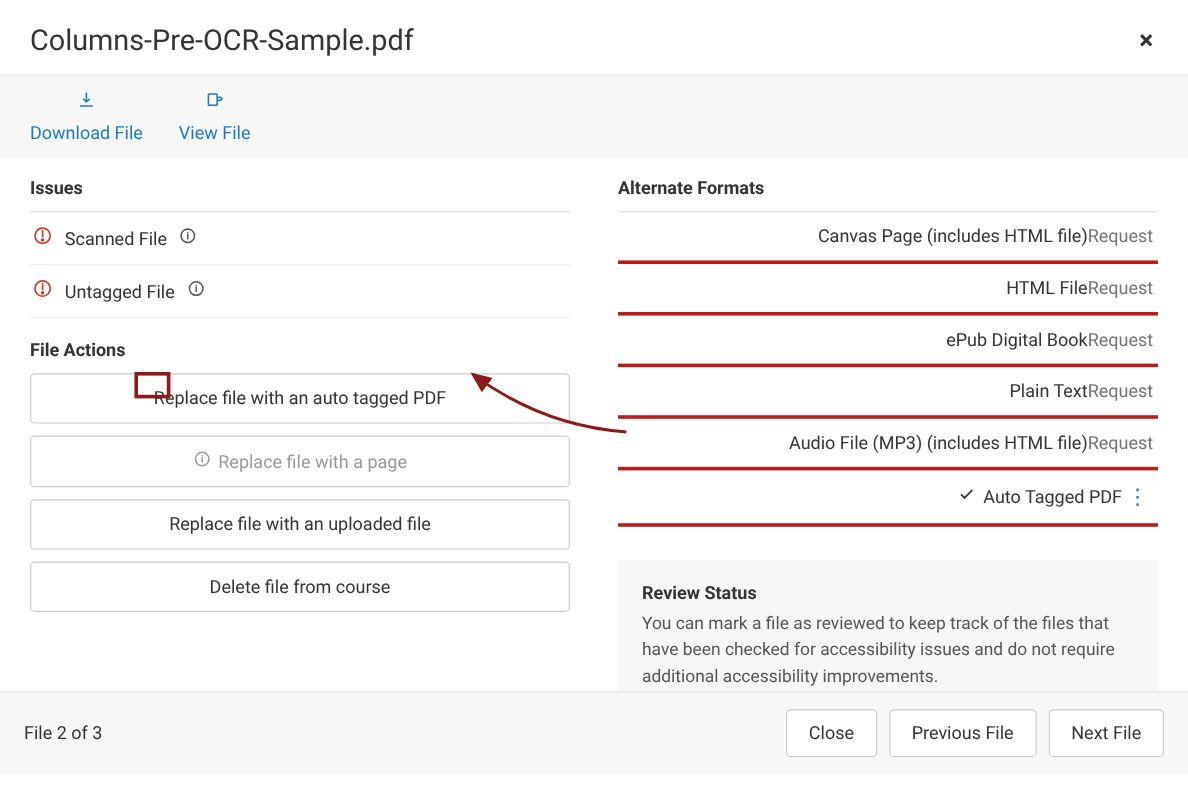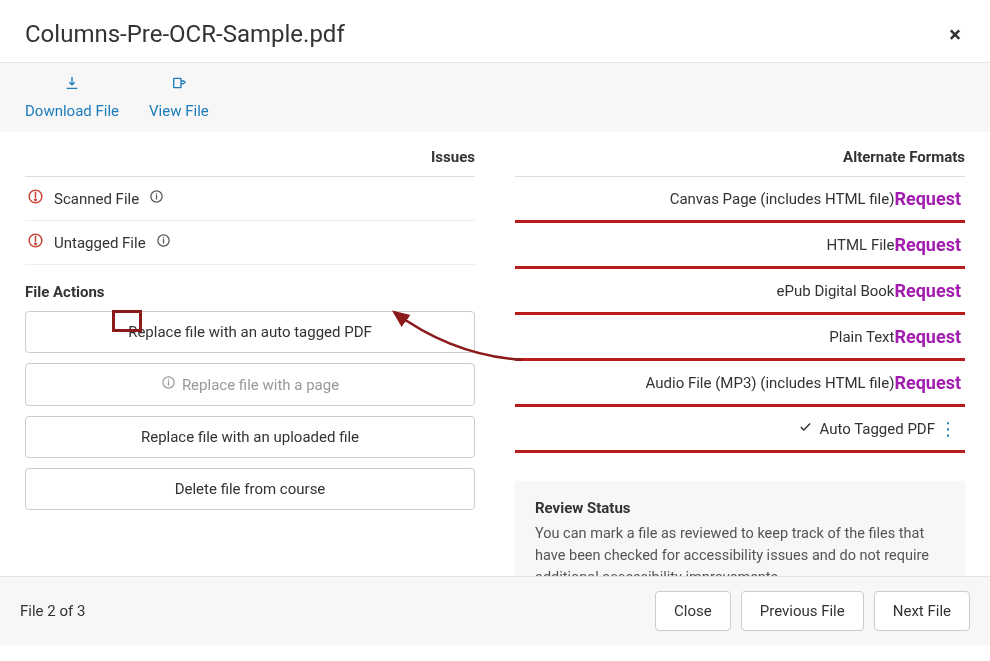--- a/index.html
+++ b/index.html
@@ -54,21 +54,20 @@
 }
 .col {}
 .col-left { width: 450px; }
 .col-right { flex: 1; }
 .section-title {
   font-weight: 700;
   color: #333;
   font-size: 15px;
   padding: 8px 0 10px 0;
   border-bottom: 1px solid #ddd;
-  text-align: right;
 }
 .issue-row {
   display: flex;
   align-items: center;
   gap: 10px;
   padding: 11px 2px;
   border-bottom: 1px solid #eee;
   font-size: 15px;
 }
 .issue-row .warn-icon svg { width: 17px; height: 17px; }
@@ -106,24 +105,23 @@
 .action-btn-wrap { position: relative; }
 .alt-row {
   display: flex;
   justify-content: flex-end;
   align-items: center;
   padding: 11px 4px;
   border-bottom: 3px solid #b91c1c;
   font-size: 15px;
 }
 .alt-row .req {
-  color: #a21caf;
-  cursor: pointer;
-  font-size: 18px;
-  font-weight: bold;
+  color: #737373;
+  cursor: pointer;
+  font-size: 15px;
 }
 .alt-row .more-dots {
   color: #1c7cbb;
   font-size: 18px;
   cursor: pointer;
   padding: 0 4px;
 }
 .alt-row .check-icon svg { width: 15px; height: 14px; margin-right: 6px; }
 .alt-label { display: inline-flex; align-items: center; }
 .review-box {

